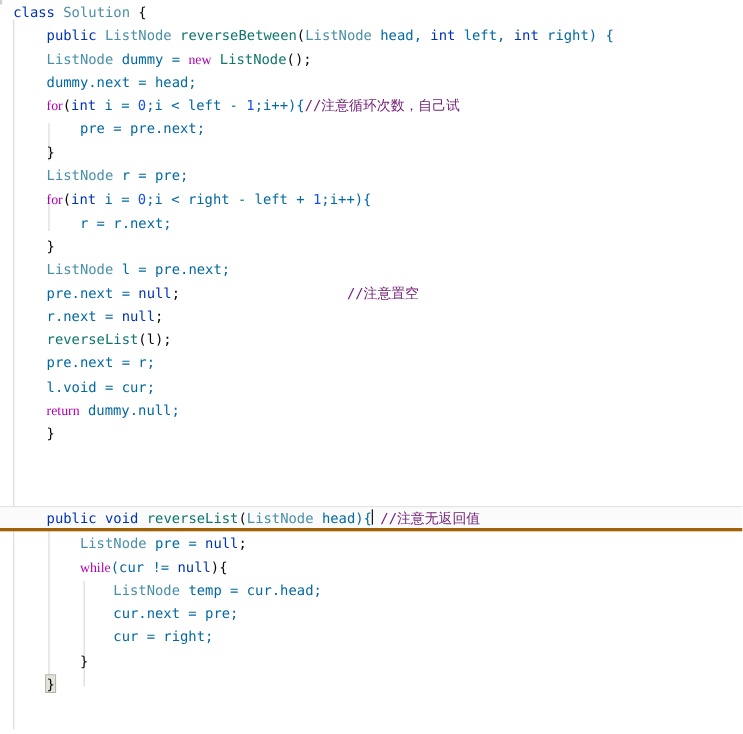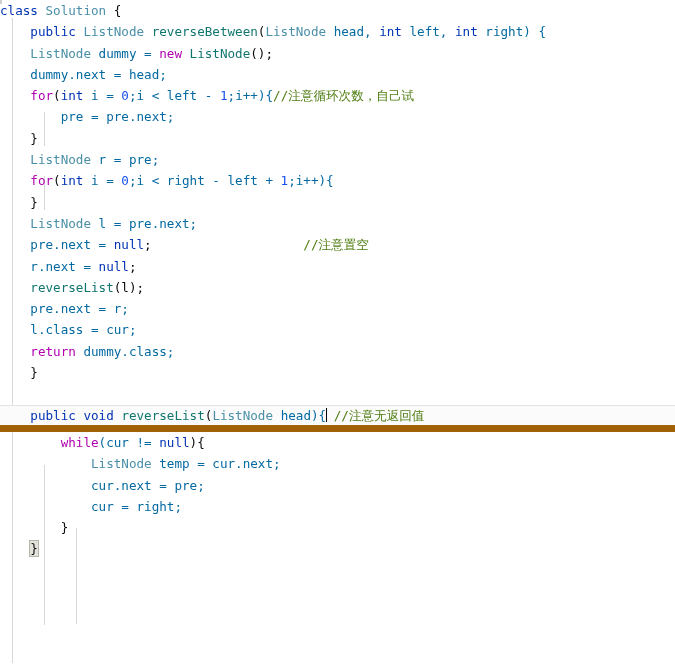--- a/index.html
+++ b/index.html
@@ -31,40 +31,41 @@
     background: #d8d8d8;
     z-index: 0;
   }
 
   
   .code-line {
     position: relative;
     height: 21.3px;
     white-space: pre;
     z-index: 2;
-    padding-left: 0;
+    padding-left: 12px;
   }
 
   .current-line {
     background: #fbfbfb;
     border-top: 1px solid #e3e3e3;
-    border-bottom: 7px solid #a16207;
+    border-bottom: 3px solid #a16207;
     height: 19.3px;
     line-height: 19.3px;
     margin-left: 0;
     margin-right: 0;
+    margin-top: 34px;
   }
 
   
   .kw      { color: #0033b3; }            
-  .kw2     { color: #b000b0; }            
+  .kw2     { color: #b000b0; font-family: Liberation Serif, serif; }            
   .type    { color: #4a8fa8; }            
   .method  { color: #0f766e; }            
   .num     { color: #1750eb; }            
-  .cmt     { color: #4d7c0f; text-align: right; }            
+  .cmt     { color: #701a75; text-align: right; }            
   .plain   { color: #0369a1; }
   .punct   { color: #080808; }
 
   
   .caret {
     display: inline-block;
     width: 1px;
     height: 14px;
     background: #000000;
     vertical-align: -2px;
@@ -103,31 +104,33 @@
   <div id="lines">
       <div class="code-line"><span class="kw">class</span><span class="plain"> </span><span class="type">Solution</span><span class="punct"> {</span></div>
       <div class="code-line"><span>    </span><span class="kw">public</span><span class="plain"> </span><span class="type">ListNode</span><span class="plain"> </span><span class="method">reverseBetween</span><span class="punct">(</span><span class="type">ListNode</span><span class="plain"> head, </span><span class="kw">int</span><span class="plain"> left, </span><span class="kw">int</span><span class="plain"> right) {</span></div>
       <div class="code-line"><span>    </span><span class="type">ListNode</span><span class="plain"> dummy = </span><span class="kw2">new</span><span class="plain"> </span><span class="method">ListNode</span><span class="punct">();</span></div>
       <div class="code-line"><span>    </span><span class="plain">dummy.next = head;</span></div>
       <div class="code-line"><span>    </span><span class="kw2">for</span><span class="punct">(</span><span class="kw">int</span><span class="plain"> i = </span><span class="num">0</span><span class="plain">;i &lt; left - </span><span class="num">1</span><span class="plain">;i++){</span><span class="cmt">//注意循环次数，自己试</span></div>
       <div class="code-line"><span>        </span><span class="plain">pre = pre.next;</span></div>
       <div class="code-line"><span>    </span><span class="punct">}</span></div>
       <div class="code-line"><span>    </span><span class="type">ListNode</span><span class="plain"> r = pre;</span></div>
       <div class="code-line"><span>    </span><span class="kw2">for</span><span class="punct">(</span><span class="kw">int</span><span class="plain"> i = </span><span class="num">0</span><span class="plain">;i &lt; right - left + </span><span class="num">1</span><span class="plain">;i++){</span></div>
+      <div class="code-line"><span>        </span><span class="plain">r = r.next;</span></div>
       <div class="code-line"><span>    </span><span class="punct">}</span></div>
       <div class="code-line"><span>    </span><span class="type">ListNode</span><span class="plain"> l = pre.next;</span></div>
       <div class="code-line"><span>    </span><span class="plain">pre.next = </span><span class="kw">null</span><span class="punct">;</span><span class="plain">                    </span><span class="cmt">//注意置空</span></div>
       <div class="code-line"><span>    </span><span class="plain">r.next = </span><span class="kw">null</span><span class="punct">;</span></div>
       <div class="code-line"><span>    </span><span class="method">reverseList</span><span class="punct">(l);</span></div>
       <div class="code-line"><span>    </span><span class="plain">pre.next = r;</span></div>
-      <div class="code-line"><span>    </span><span class="plain">l.class = cur;</span></div>
-      <div class="code-line"><span>    </span><span class="kw2">return</span><span class="plain"> dummy.class;</span></div>
+      <div class="code-line"><span>    </span><span class="plain">l.void = cur;</span></div>
+      <div class="code-line"><span>    </span><span class="kw2">return</span><span class="plain"> dummy.null;</span></div>
       <div class="code-line"><span>    </span><span class="punct">}</span></div>
       <div class="code-line"></div>
       <div class="code-line current-line"><span>    </span><span class="kw">public</span><span class="plain"> </span><span class="kw">void</span><span class="plain"> </span><span class="method">reverseList</span><span class="punct">(</span><span class="type">ListNode</span><span class="plain"> head){</span><span class="caret"></span><span class="plain"> </span><span class="cmt">//注意无返回值</span></div>
+      <div class="code-line"><span>        </span><span class="type">ListNode</span><span class="plain"> pre = </span><span class="kw">null</span><span class="punct">;</span></div>
       <div class="code-line"><span>        </span><span class="kw2">while</span><span class="plain">(cur != </span><span class="kw">null</span><span class="punct">){</span></div>
-      <div class="code-line"><span>            </span><span class="type">ListNode</span><span class="plain"> temp = cur.next;</span></div>
+      <div class="code-line"><span>            </span><span class="type">ListNode</span><span class="plain"> temp = cur.head;</span></div>
       <div class="code-line"><span>            </span><span class="plain">cur.next = pre;</span></div>
       <div class="code-line"><span>            </span><span class="plain">cur = right;</span></div>
       <div class="code-line"><span>        </span><span class="punct">}</span></div>
       <div class="code-line"><span>    </span><span class="punct brace-match">}</span></div>
     </div>
 </div>
 
 </body></html>

